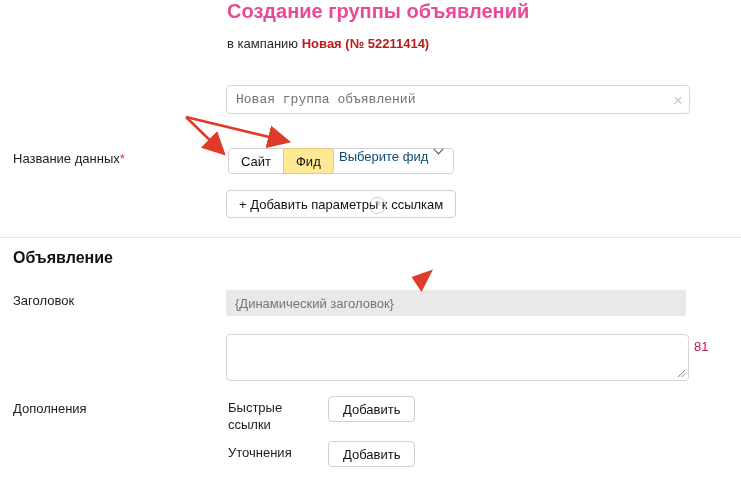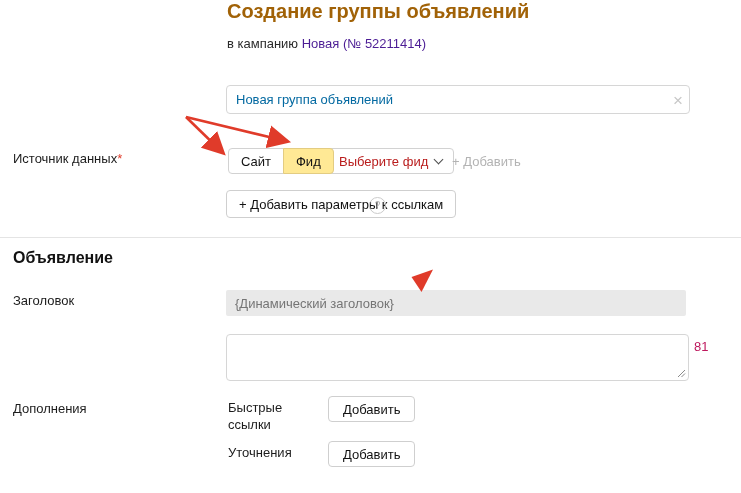--- a/index.html
+++ b/index.html
@@ -1,51 +1,51 @@
 <!DOCTYPE html>
 <html><head>
 <meta charset="utf-8">
 <style>
   html,body{margin:0;padding:0;background:#fff;}
   .page{
     position:relative;width:741px;height:493px;background:#fff;overflow:hidden;
     font-family:"Liberation Sans","DejaVu Sans",sans-serif;color:#1c1c1c;
   }
   .abs{position:absolute;}
-  .page-title{left:227px;top:0;font-size:20px;font-weight:bold;color:#a16207;}
+  .page-title{left:227px;top:0;font-size:20px;font-weight:bold;color:#ec4899;}
   .subtitle{left:227px;top:36px;font-size:13px;color:#2b2b2b;}
-  .subtitle a{color:#4c1d95;text-decoration:none;cursor:pointer;}
+  .subtitle a{color:#b91c1c;text-decoration:none;cursor:pointer;font-weight:bold;}
   .field-label{left:13px;font-size:13px;color:#1c1c1c;}
   .req{color:#e03b2a;}
   .req.spaced{margin-left:4px;}
 
   .input-wrap{left:226px;top:85px;width:464px;height:29px;}
   .text-input{
     box-sizing:border-box;width:100%;height:100%;border:1px solid #d6d6d6;border-radius:4px;
-    font-family:Liberation Sans, sans-serif;font-size:13px;color:#0369a1;padding:0 26px 0 9px;outline:none;background:#fff;
+    font-family:Liberation Mono, monospace;font-size:13px;color:#737373;padding:0 26px 0 9px;outline:none;background:#fff;
   }
   .clear-x{
     position:absolute;right:7px;top:50%;transform:translateY(-50%);
     color:#c7c7c7;font-size:17px;line-height:1;cursor:pointer;
   }
 
   .segmented{left:228px;top:148px;display:flex;}
   .seg-btn{
     box-sizing:border-box;height:26px;min-width:46px;padding:0 12px;background:#fff;
     border:1px solid #d2d2d2;font-family:inherit;font-size:13px;color:#121212;
     display:flex;align-items:center;justify-content:center;cursor:pointer;
   }
   .seg-btn.first{border-radius:4px 0 0 4px;}
   .seg-btn.last{border-radius:0 4px 4px 0;margin-left:-1px;}
   .seg-btn.selected{background:#ffe995;border-color:#e3cc82;z-index:1;}
 
   .dropdown-btn{
     left:327px;top:148px;height:26px;box-sizing:border-box;padding:0 11px;background:#fff;
-    border:1px solid #d2d2d2;border-radius:4px;font-family:inherit;font-size:13px;color:#b91c1c;
-    display:flex;align-items:center;gap:7px;cursor:pointer;
+    border:1px solid #d2d2d2;border-radius:4px;font-family:inherit;font-size:13px;color:#0c4a6e;
+    display:flex;align-items:flex-start;gap:7px;cursor:pointer;
   }
   .chevron{
     width:6px;height:6px;border-right:1.5px solid #4d4d4d;border-bottom:1.5px solid #4d4d4d;
     transform:rotate(45deg);margin-top:-3px;
   }
   .ghost-add{left:452px;top:148px;height:26px;display:flex;align-items:center;
     font-size:13px;color:#b3b3b3;cursor:default;}
 
   .outline-btn{
     box-sizing:border-box;height:28px;background:#fff;border:1px solid #cfcfcf;border-radius:4px;
@@ -92,31 +92,30 @@
   <div class="abs subtitle">
     <span>в кампанию </span><a>Новая (№ 52211414)</a>
   </div>
 
   <div class="abs input-wrap">
     <input class="text-input" type="text" value="Новая группа объявлений" style="">
     <span class="clear-x">×</span>
   </div>
 
   <div class="abs field-label" style="top:151px;">
-    <span>Источник данных</span><span class="req">*</span>
+    <span>Название данных</span><span class="req">*</span>
   </div>
   <div class="abs segmented">
     <button class="seg-btn first">Сайт</button>
     <button class="seg-btn last selected">Фид</button>
   </div>
   <button class="abs dropdown-btn">
     <span>Выберите фид</span>
     <span class="chevron"></span>
   </button>
-  <div class="abs ghost-add">+ Добавить</div>
 
   <button class="abs outline-btn add-params">+ Добавить параметры к ссылкам</button>
   <div class="abs help-icon">?</div>
 
   <div class="abs divider"></div>
 
   <div class="abs section-heading">Объявление</div>
 
   <div class="abs field-label" style="top:293px;">Заголовок</div>
   <input class="abs disabled-input" type="text" disabled="" placeholder="{Динамический заголовок}" style="">

